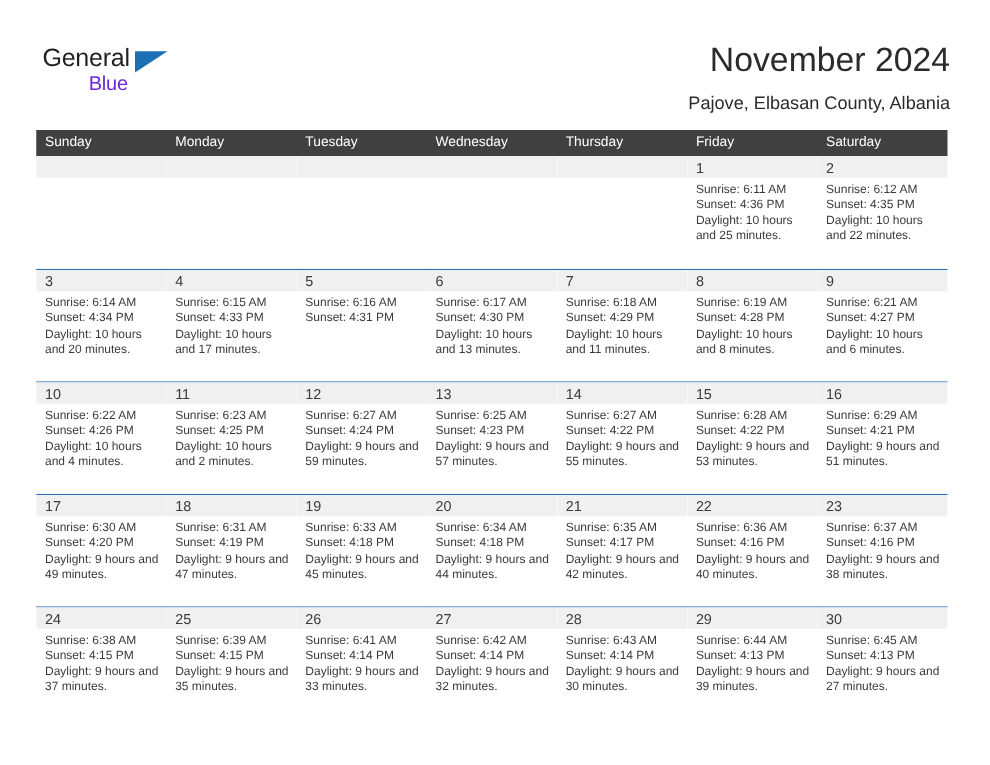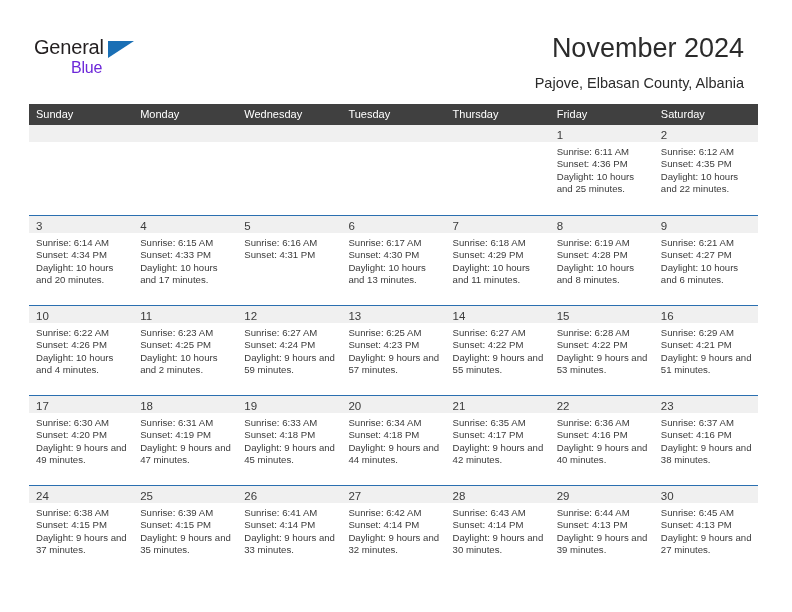--- a/index.html
+++ b/index.html
@@ -57,21 +57,21 @@
     left: 37px;
     top: 21px;
     font-size: 16px;
     letter-spacing: -0.2px;
     color: #6d28d9;
     line-height: 22px;
   }
 
   .title-block {
     position: absolute;
-    right: 48px;
+    right: 32px;
     top: 32px;
     text-align: right;
   }
   .cal-title {
     font-size: 27px;
     font-weight: normal;
     color: #2b2b2b;
     line-height: 33px;
     letter-spacing: 0px;
   }
@@ -159,22 +159,22 @@
       <div class="cal-subtitle">Pajove, Elbasan County, Albania</div>
     </div>
 
   </div>
 
   <div class="calendar">
 
     <div class="weekdays">
       <div class="weekday">Sunday</div>
       <div class="weekday">Monday</div>
+      <div class="weekday">Tuesday</div>
       <div class="weekday">Wednesday</div>
-      <div class="weekday">Tuesday</div>
       <div class="weekday">Thursday</div>
       <div class="weekday">Friday</div>
       <div class="weekday">Saturday</div>
     </div>
 
     <div id="weeks-container">
         <div class="week first">
           <div class="day empty">
             <div class="day-num-band"><span class="day-num"></span></div>
           </div>

